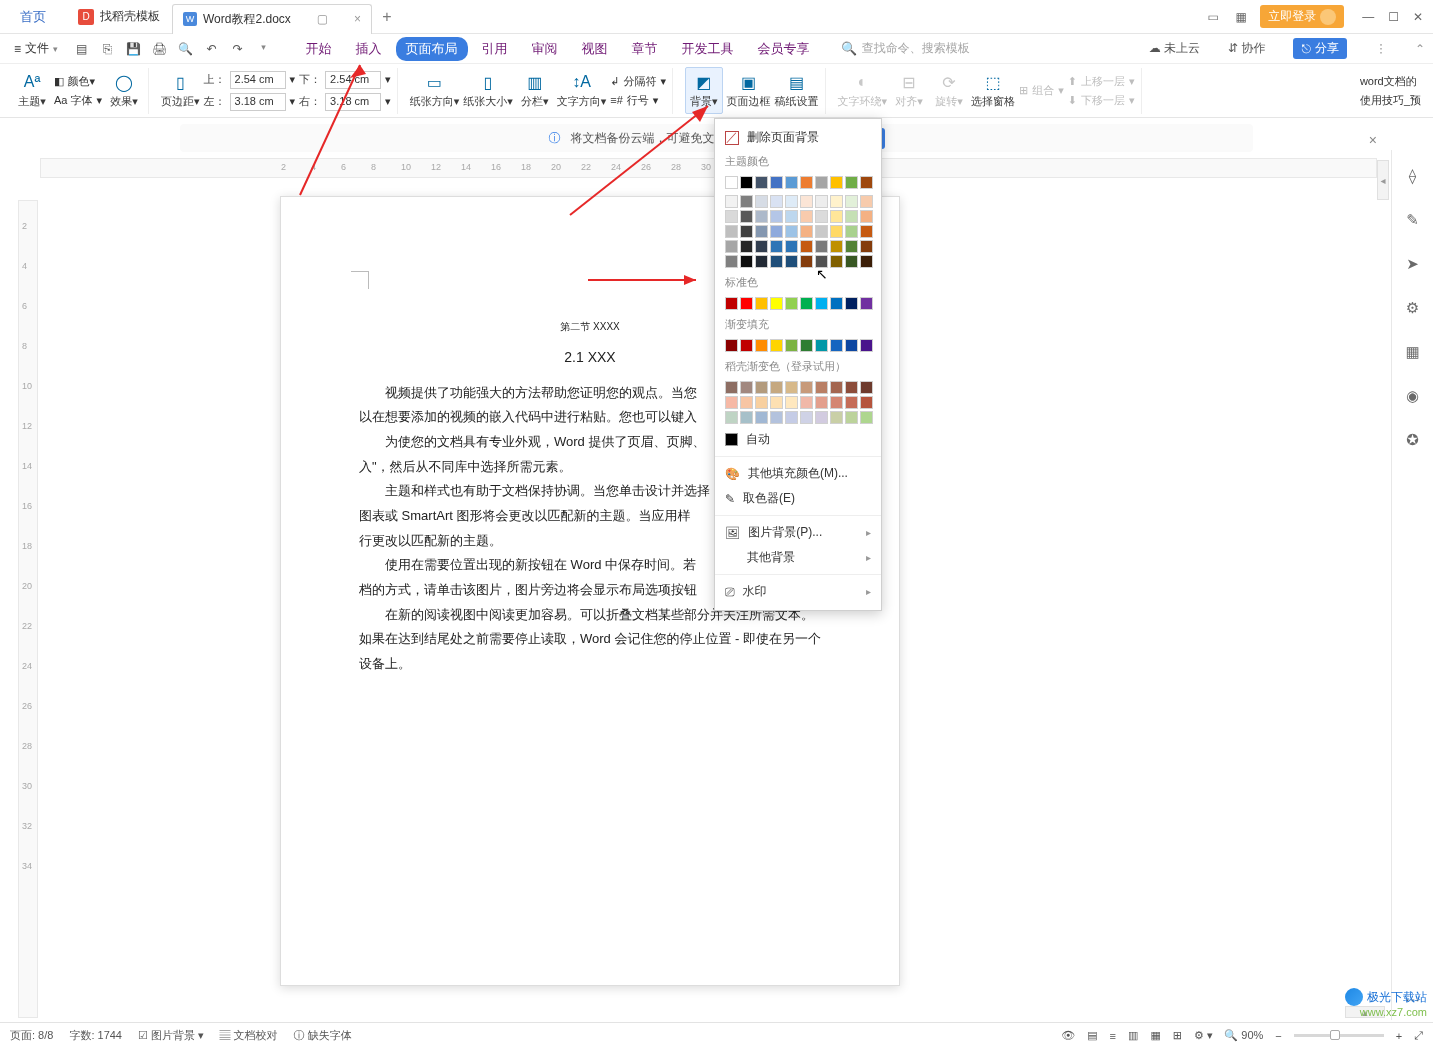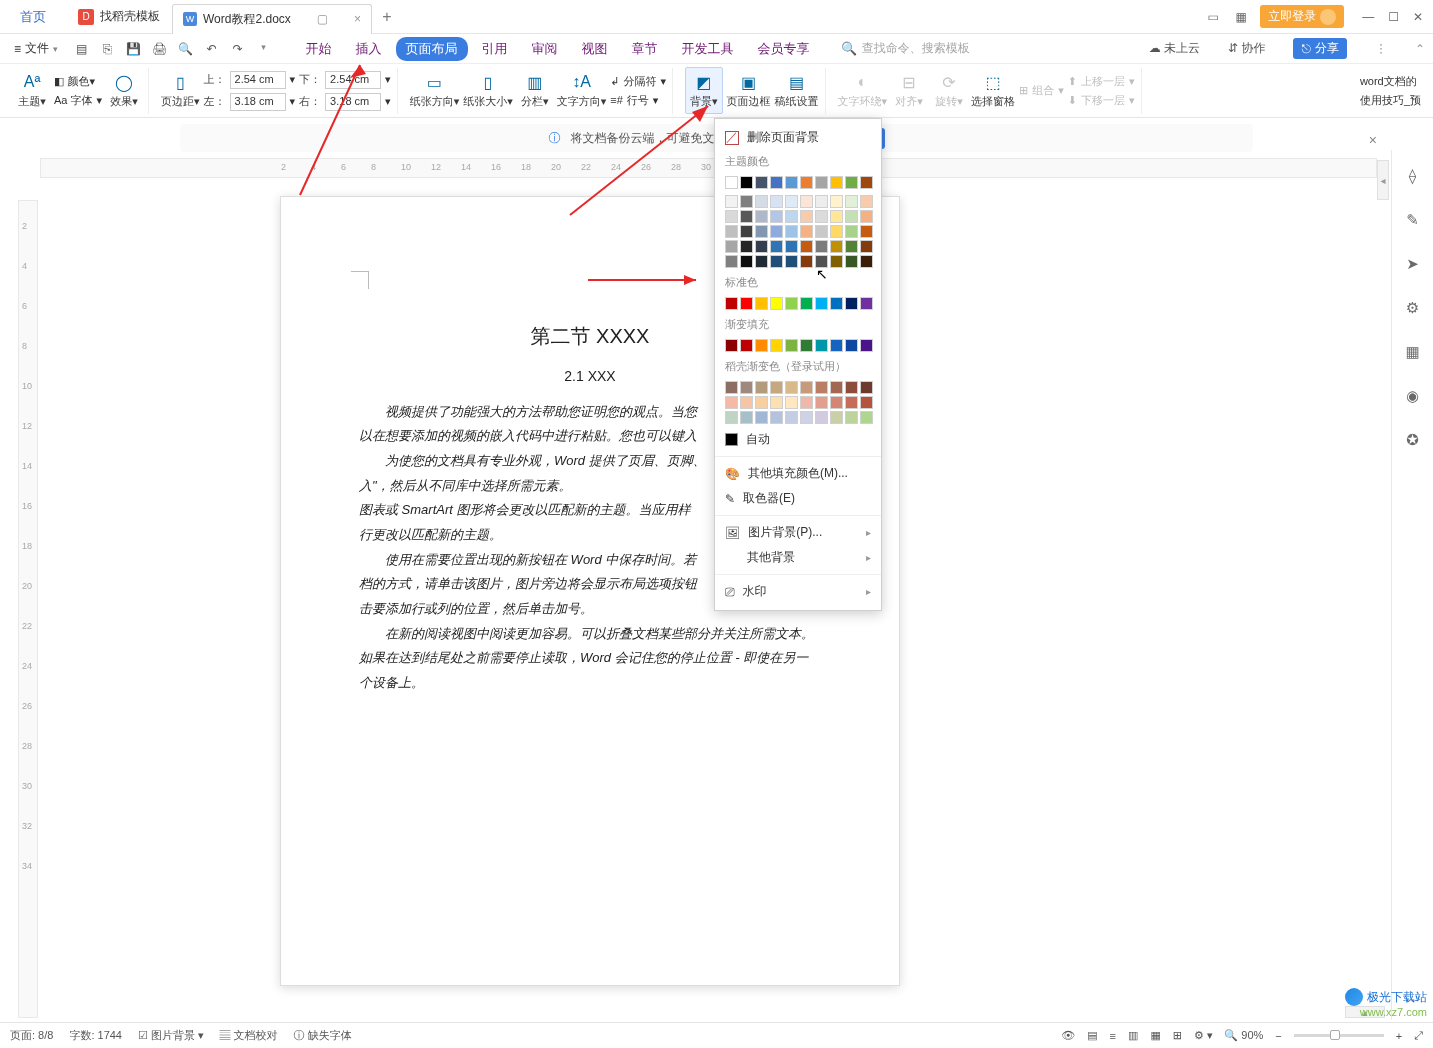--- a/index.html
+++ b/index.html
@@ -61,23 +61,23 @@
 
 .ruler-h { height:20px; margin-left:40px; margin-right:56px; background:#f9f9f9; border:1px solid #e8e8e8; position:relative; font-size:9px; color:#a9a9a9; }
 .ruler-h .tick { position:absolute; top:3px; }
 .ruler-v { width:20px; position:absolute; left:18px; top:200px; bottom:30px; background:#f9f9f9; border:1px solid #e8e8e8; font-size:9px; color:#a9a9a9; }
 .ruler-v .tick { position:absolute; left:3px; }
 
 
 .workspace { position:absolute; top:180px; left:0; right:44px; bottom:28px; overflow:hidden; }
 .page { position:absolute; left:280px; top:16px; width:620px; height:790px; background:#fff; box-shadow:0 2px 10px rgba(0,0,0,0.15); border:1px solid #ddd; padding:120px 78px 40px 78px; font-family: SimSun, serif; font-size:13px; line-height:1.9; color:#222; }
 .page .corner { position:absolute; left:70px; top:74px; width:18px; height:18px; border-left:1px solid #bbb; border-bottom:1px solid #bbb; transform:rotate(180deg);}
-.page h3 { text-align:center; font-weight:normal; font-size:20px; margin-bottom:8px; }
+.page h3 { text-align:center; font-weight:normal; font-size:10px; margin-bottom:8px; }
 .page h4 { text-align:center; font-weight:normal; font-size:14px; margin-bottom:10px;}
-.page p { text-indent:2em;font-style:italic; }
+.page p { text-indent:2em; }
 
 
 .sidepanel { position:absolute; right:0; top:150px; width:42px; bottom:28px; border-left:1px solid #e8e8e8; display:flex; flex-direction:column; align-items:center; gap:20px; padding-top:14px; color:#6a6a6a; font-size:15px;}
 .sidepanel .sp-ic { width:24px; height:24px; display:flex; align-items:center; justify-content:center; }
 .sidepanel .sp-bottom { margin-top:auto; margin-bottom:8px;}
 
 
 .popup { position:absolute; left:714px; top:118px; width:168px; background:#fff; border:1px solid #cfcfcf; box-shadow:0 3px 12px rgba(0,0,0,0.2); z-index:50; padding:6px 0;}
 .popup .prow { padding:4px 10px; display:flex; align-items:center; gap:8px; font-size:12px; }
 .popup .plabel { padding:4px 10px; color:#8a8a8a; font-size:11px; }
@@ -322,25 +322,25 @@
 
 <div class="workspace">
   <div class="page">
     <div class="corner"></div>
     <h3>第二节  XXXX</h3>
     <h4>2.1 XXX</h4>
     <p>视频提供了功能强大的方法帮助您证明您的观点。当您</p>
     <p style="text-indent:0">以在想要添加的视频的嵌入代码中进行粘贴。您也可以键入</p>
     <p>为使您的文档具有专业外观，Word 提供了页眉、页脚、</p>
     <p style="text-indent:0">入"，然后从不同库中选择所需元素。</p>
+    <p>主题和样式也有助于文档保持协调。当您单击设计并选择</p>
     <p style="text-indent:0">图表或 SmartArt 图形将会更改以匹配新的主题。当应用样</p>
     <p style="text-indent:0">行更改以匹配新的主题。</p>
     <p>使用在需要位置出现的新按钮在 Word 中保存时间。若</p>
     <p style="text-indent:0">档的方式，请单击该图片，图片旁边将会显示布局选项按钮</p>
-    <p style="text-indent:0">击要添加行或列的位置，然后单击加号。</p>
     <p>在新的阅读视图中阅读更加容易。可以折叠文档某些部分并关注所需文本。如果在达到结尾处之前需要停止读取，Word 会记住您的停止位置 - 即使在另一个设备上。</p>
   </div>
 </div>
 
 <div class="sidepanel">
   <div class="sp-ic">⟠</div>
   <div class="sp-ic">✎</div>
   <div class="sp-ic">➤</div>
   <div class="sp-ic">⚙</div>
   <div class="sp-ic">▦</div>

